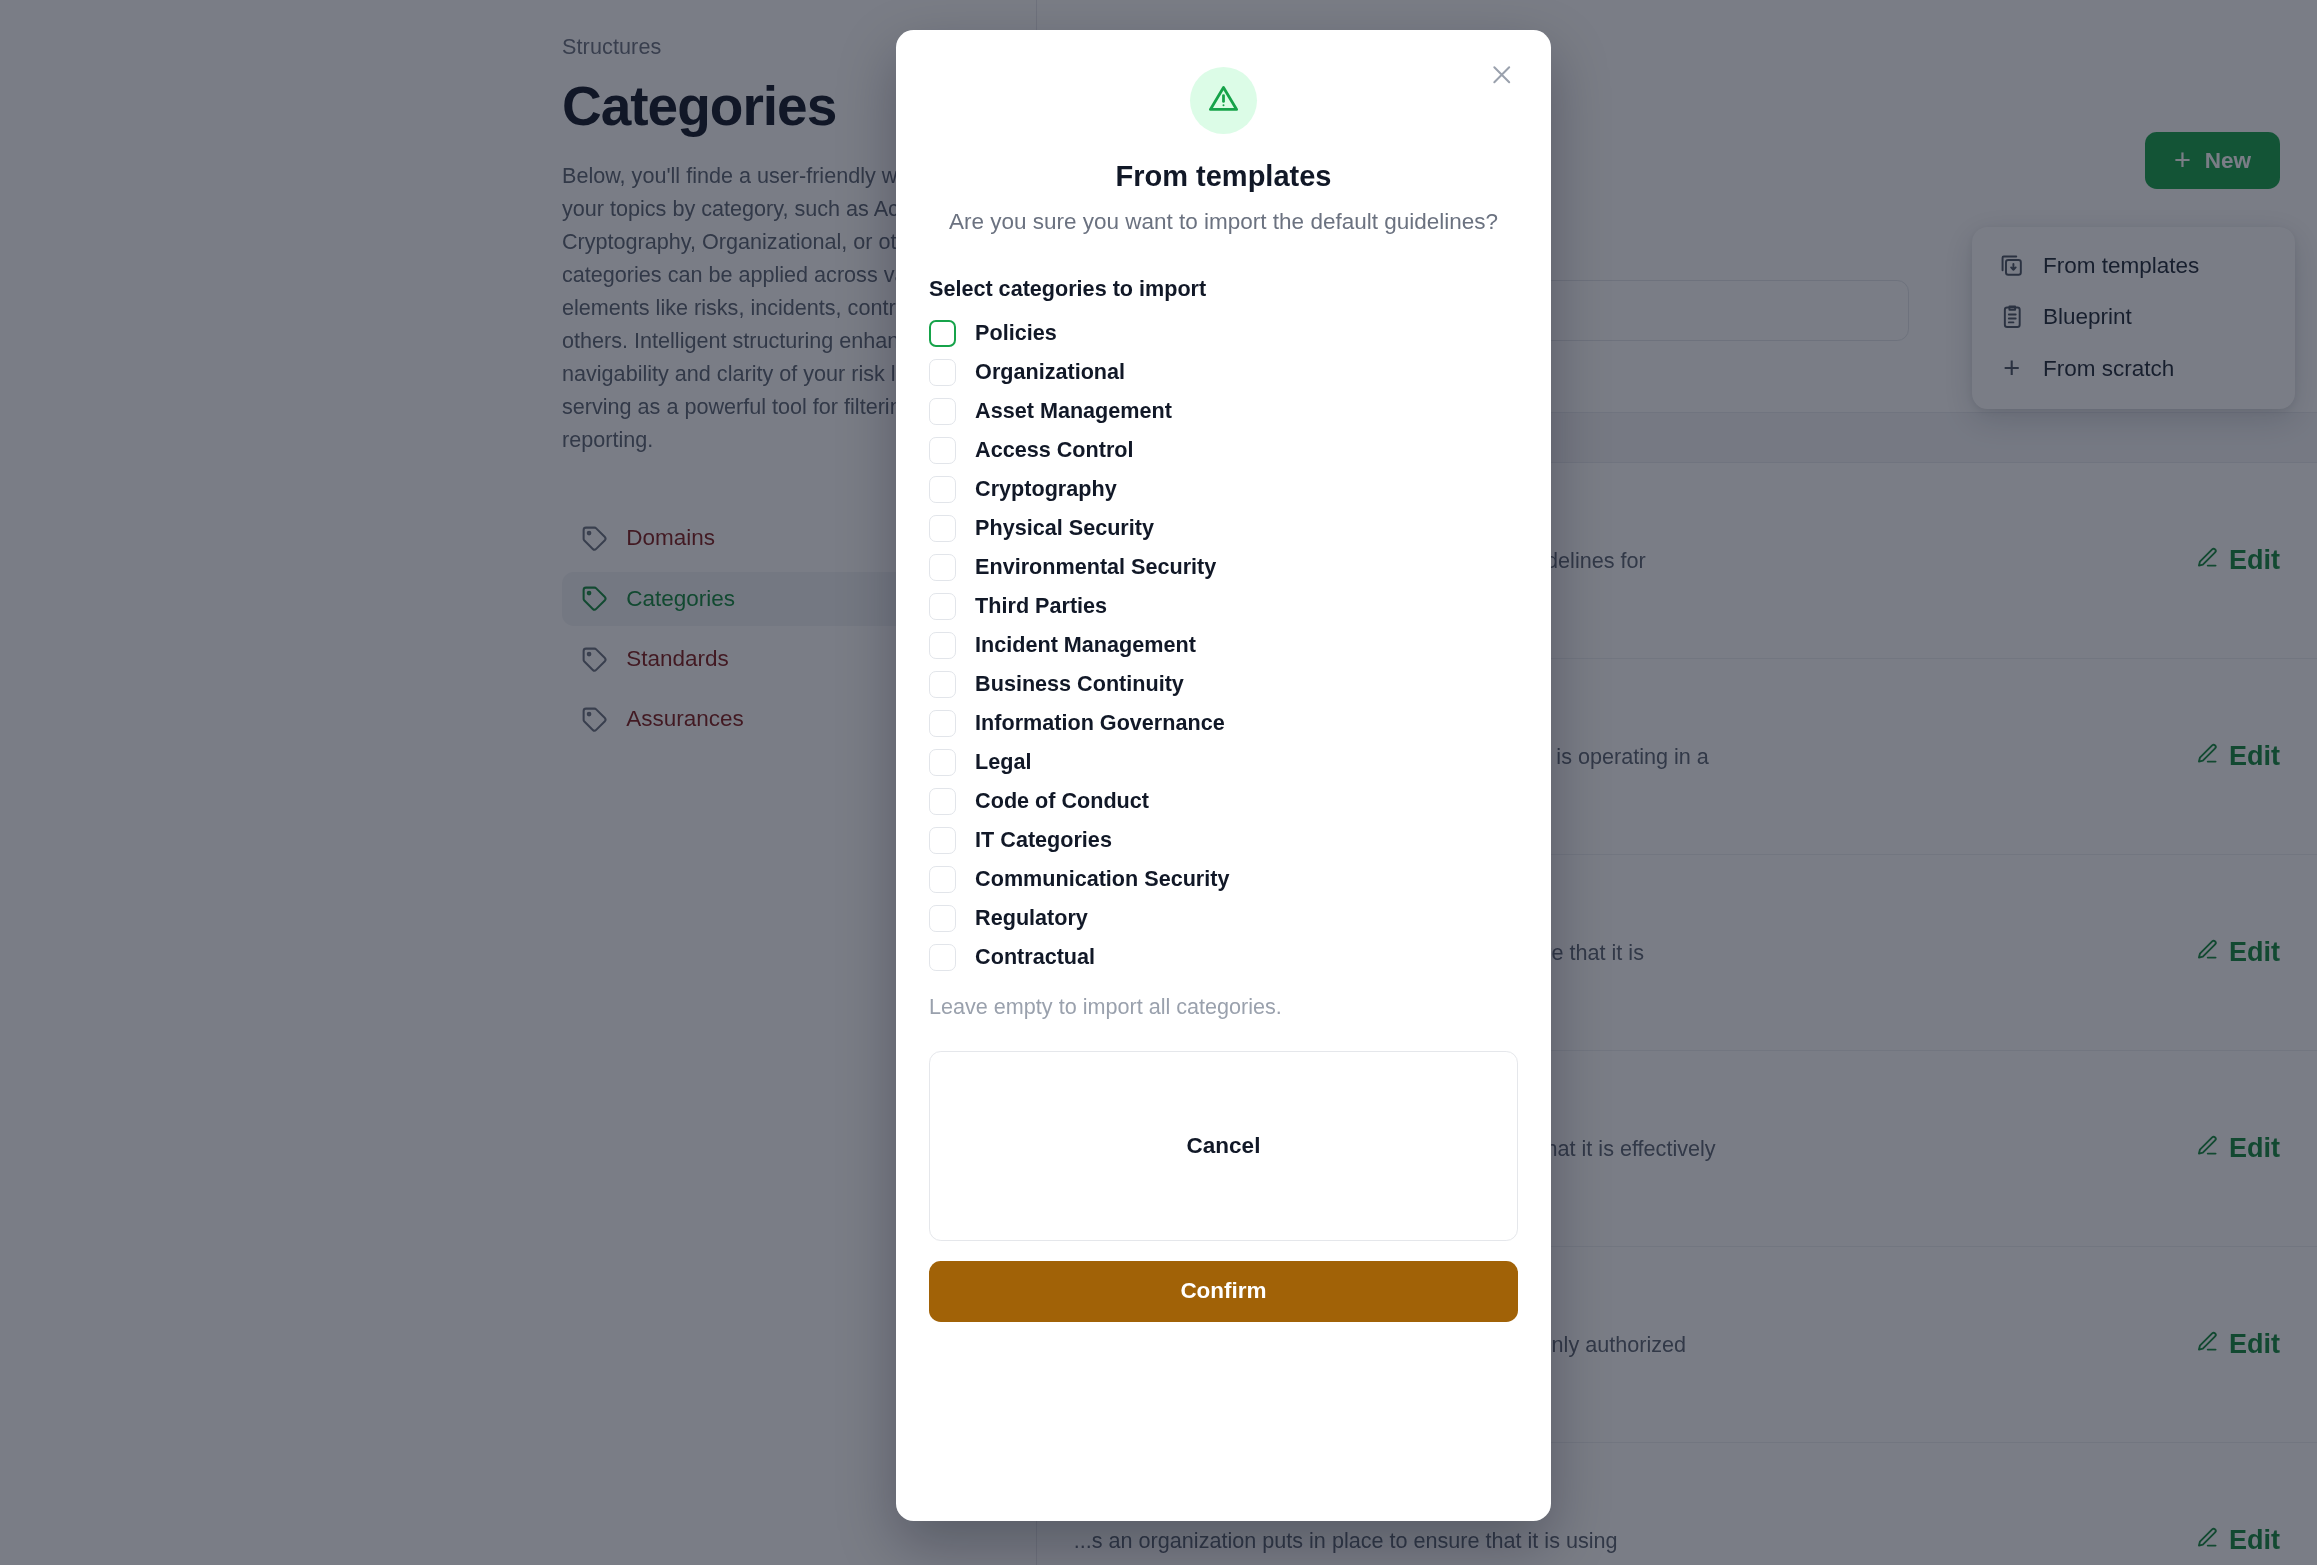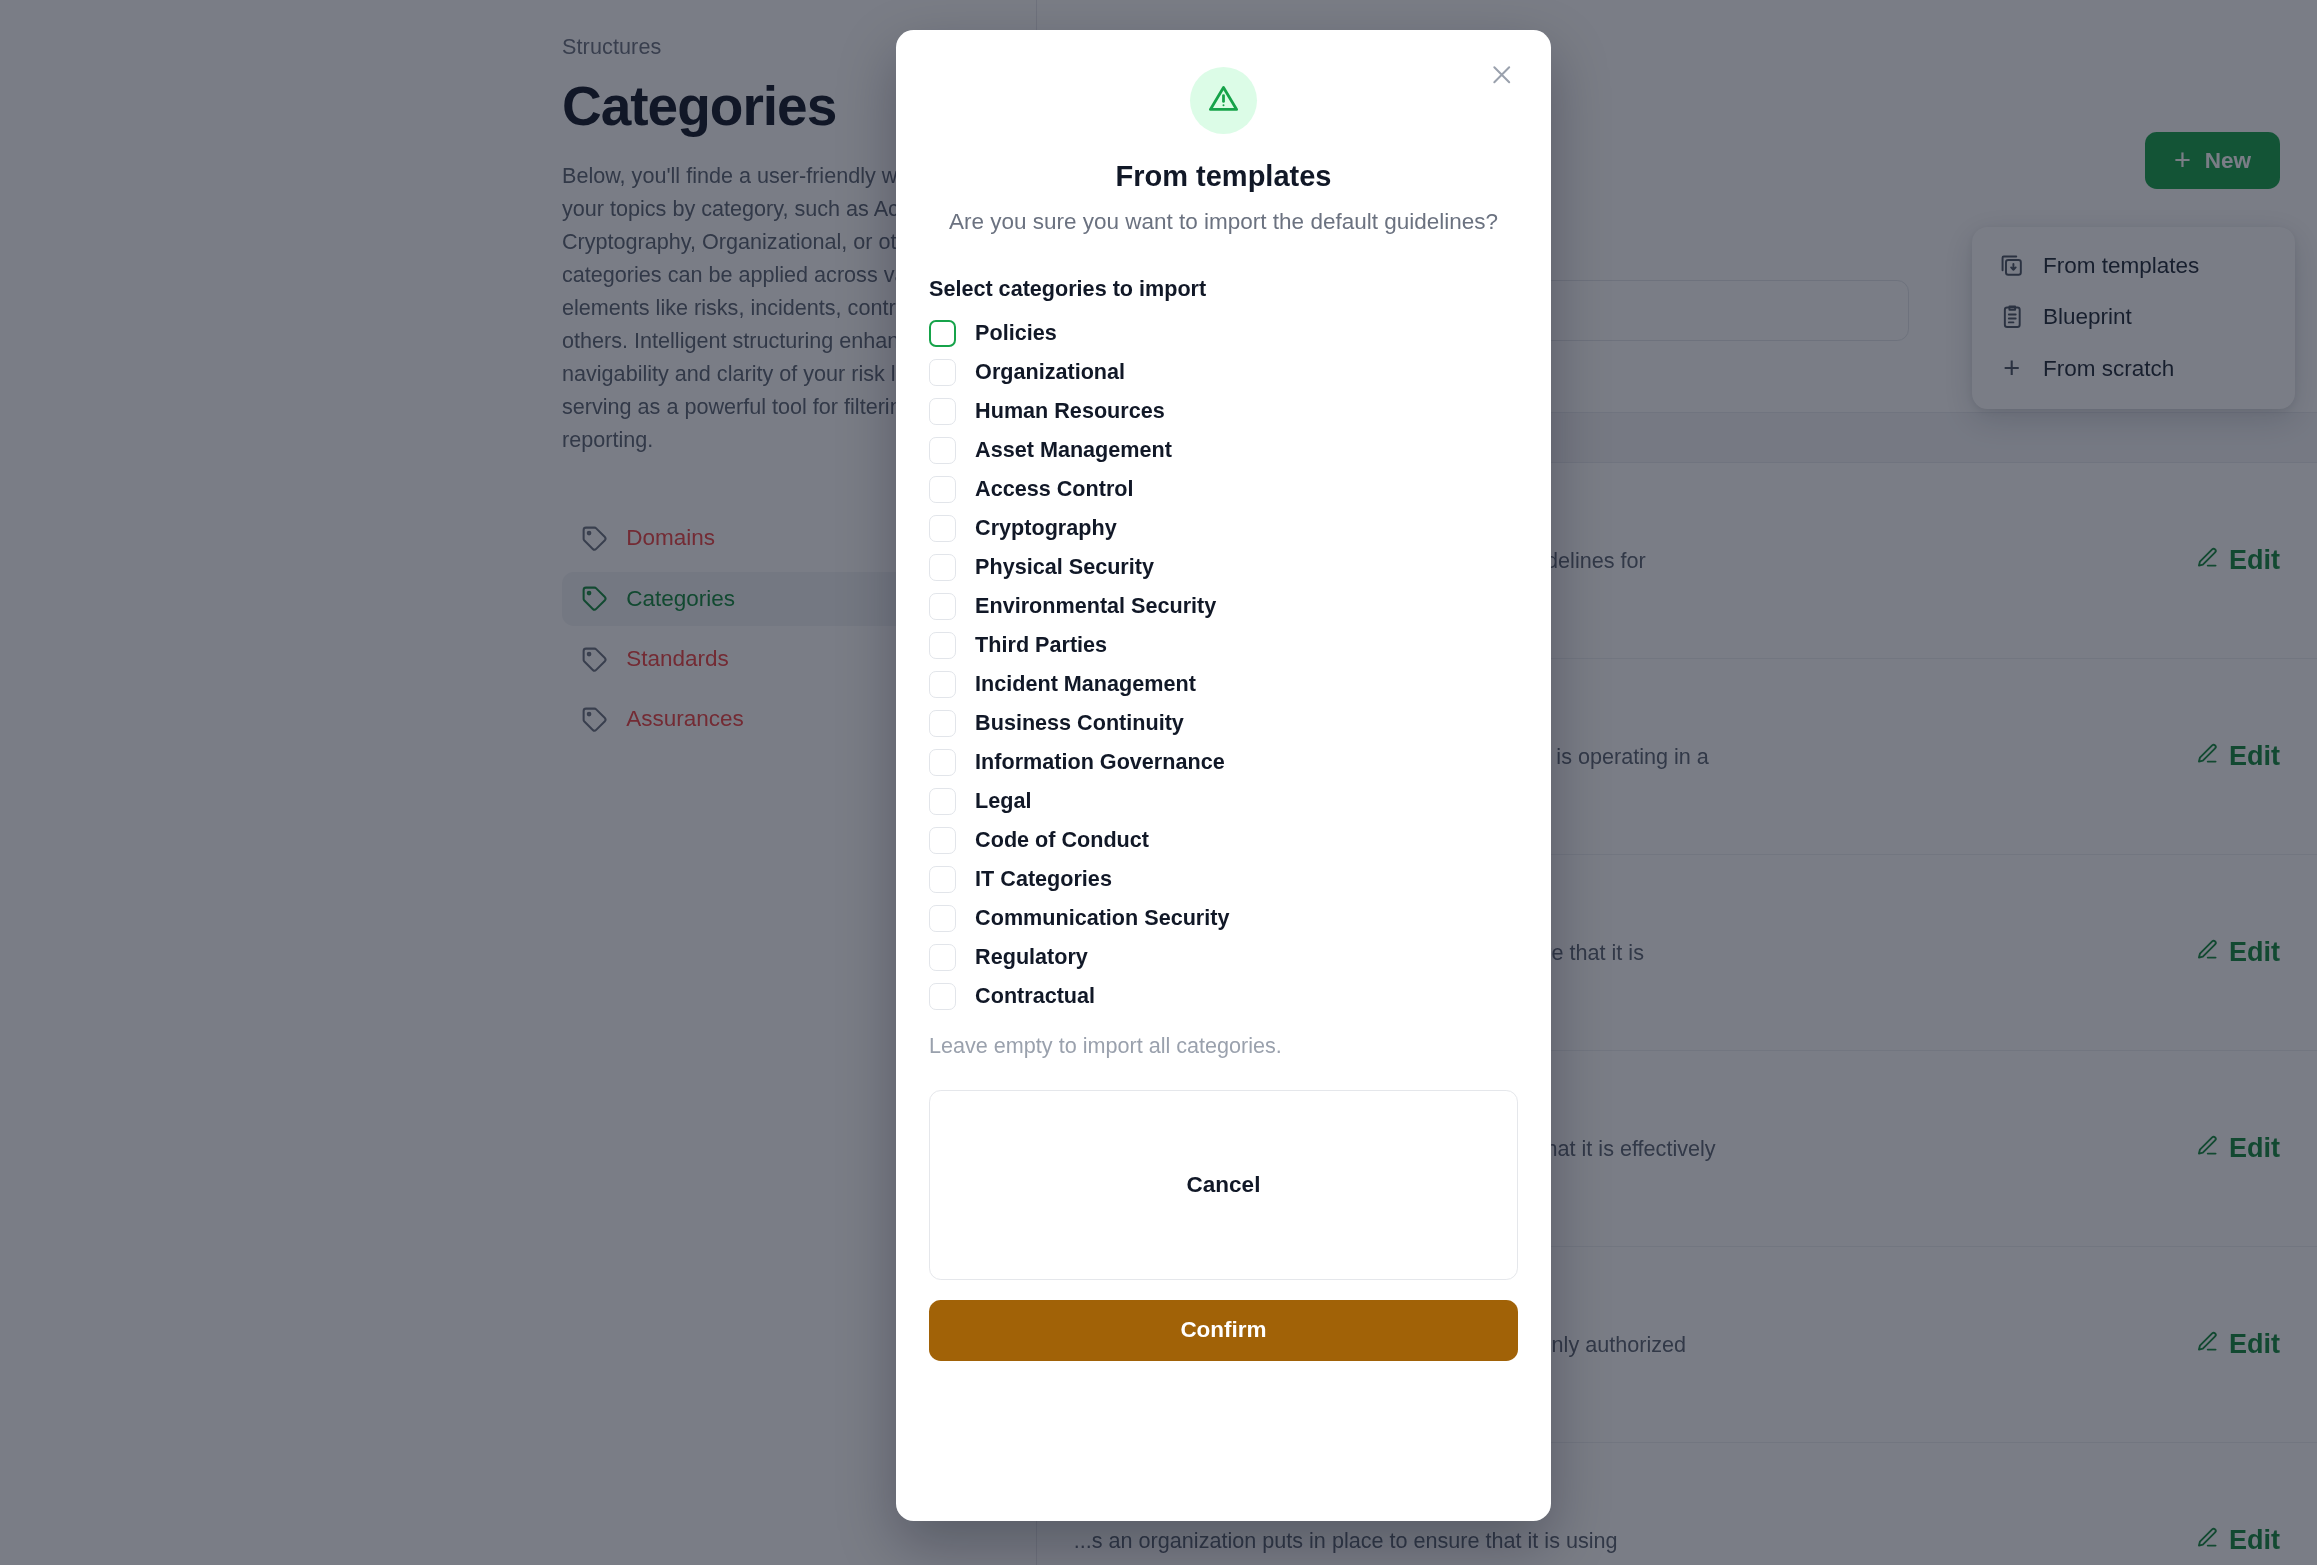--- a/index.html
+++ b/index.html
@@ -21,21 +21,21 @@
     background: #ffffff;
   }
   .breadcrumb { font-size: 21.6px; color: #6b7280; letter-spacing: 0.1px; margin-bottom: 13.7px; }
   .page-title { font-size: 55px; font-weight: 700; color: #111827; letter-spacing: -1px; margin-bottom: 21.6px; }
   .page-desc { font-size: 21.6px; line-height: 33px; color: #5b6472; max-width: 1157px; }
 
   .navlist { margin-top: 55px; width: 461px; }
   .navitem {
     display: flex; align-items: center; gap: 17.6px;
     padding: 12.7px 17.6px; border-radius: 11.8px;
-    font-size: 22.5px; color: #ef4444; margin-bottom: 5.9px;
+    font-size: 22.5px; color: #7f1d1d; margin-bottom: 5.9px;
   }
   .navitem.active { background: #f1f3f5; color: #138a3e; font-weight: 500; }
   .navitem .tag { width: 29px; height: 29px; flex: 0 0 29px; }
   .navitem .tag svg { width: 29px; height: 29px; display: block; }
 
   .rightpane {
     flex: 1 1 auto; position: relative;
     border-left: 1px solid #e5e7eb;
     padding-top: 0;
   }
@@ -376,24 +376,20 @@
       <div class="catrow">
         <span class="cb focused"></span>
         <span class="catlabel">Policies</span>
       </div>
       <div class="catrow">
         <span class="cb"></span>
         <span class="catlabel">Organizational</span>
       </div>
       <div class="catrow">
         <span class="cb"></span>
-        <span class="catlabel">Human Resources</span>
-      </div>
-      <div class="catrow">
-        <span class="cb"></span>
         <span class="catlabel">Asset Management</span>
       </div>
       <div class="catrow">
         <span class="cb"></span>
         <span class="catlabel">Access Control</span>
       </div>
       <div class="catrow">
         <span class="cb"></span>
         <span class="catlabel">Cryptography</span>
       </div>

